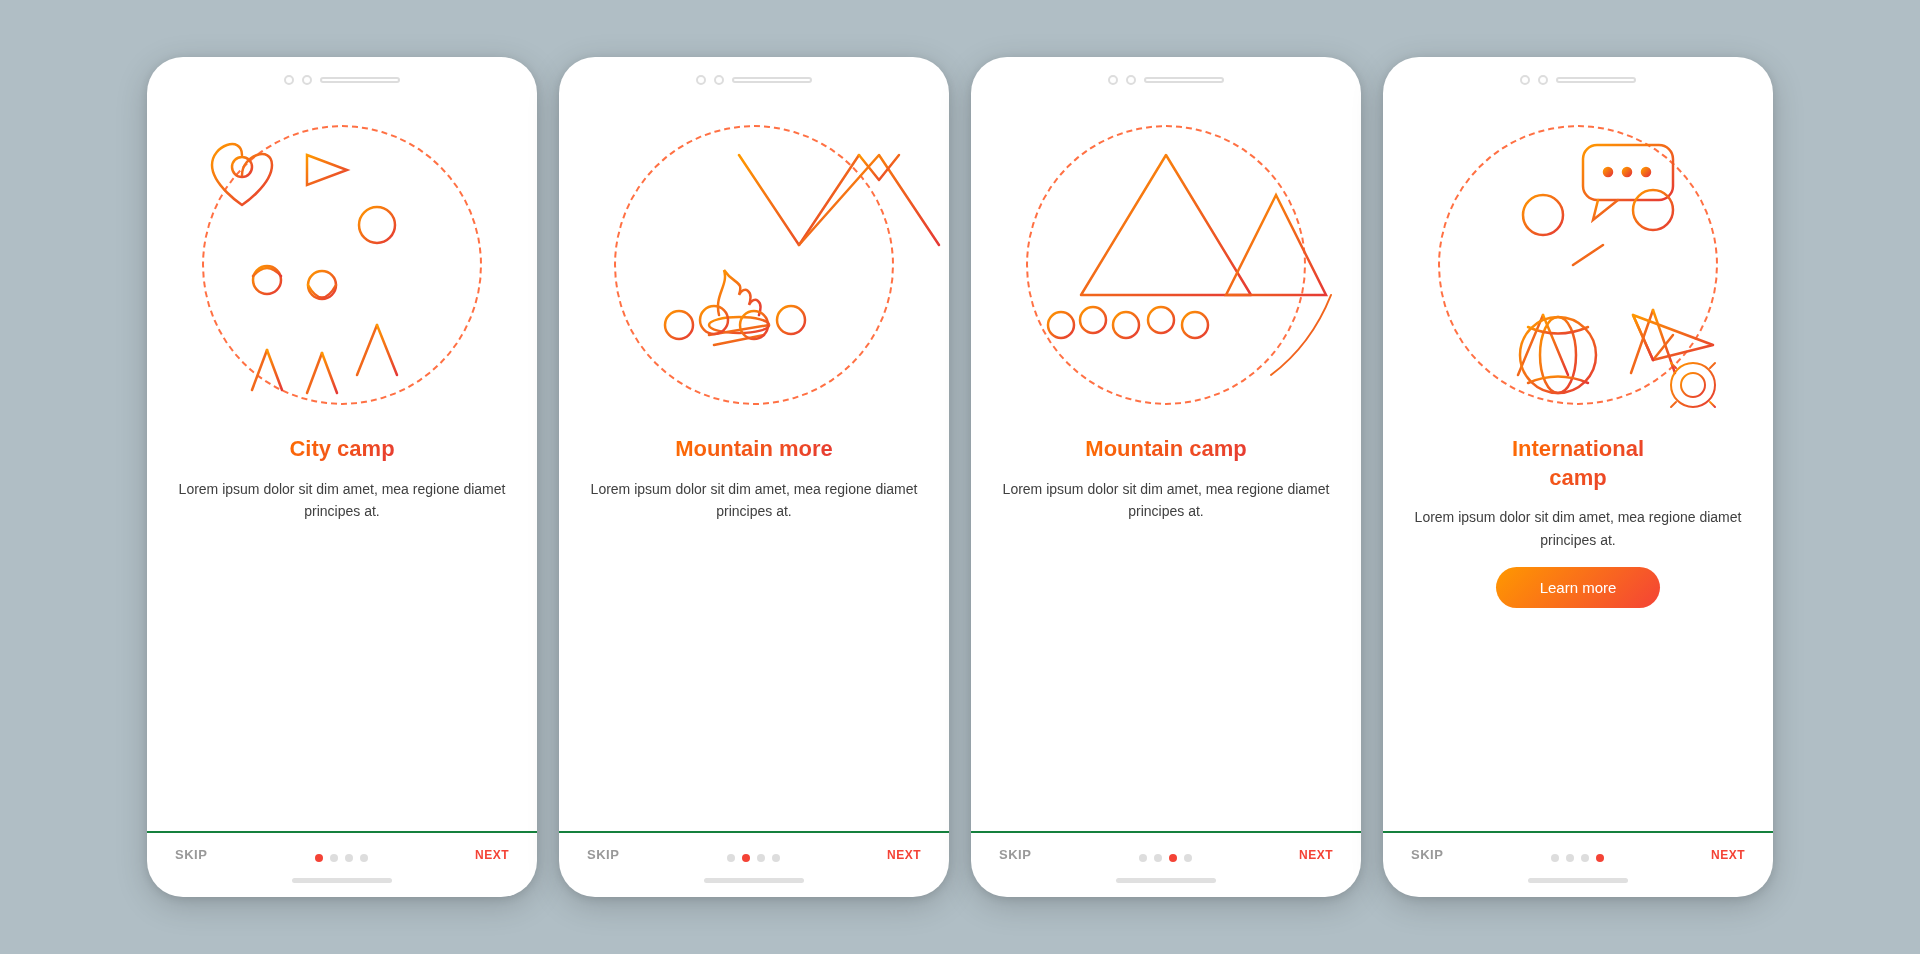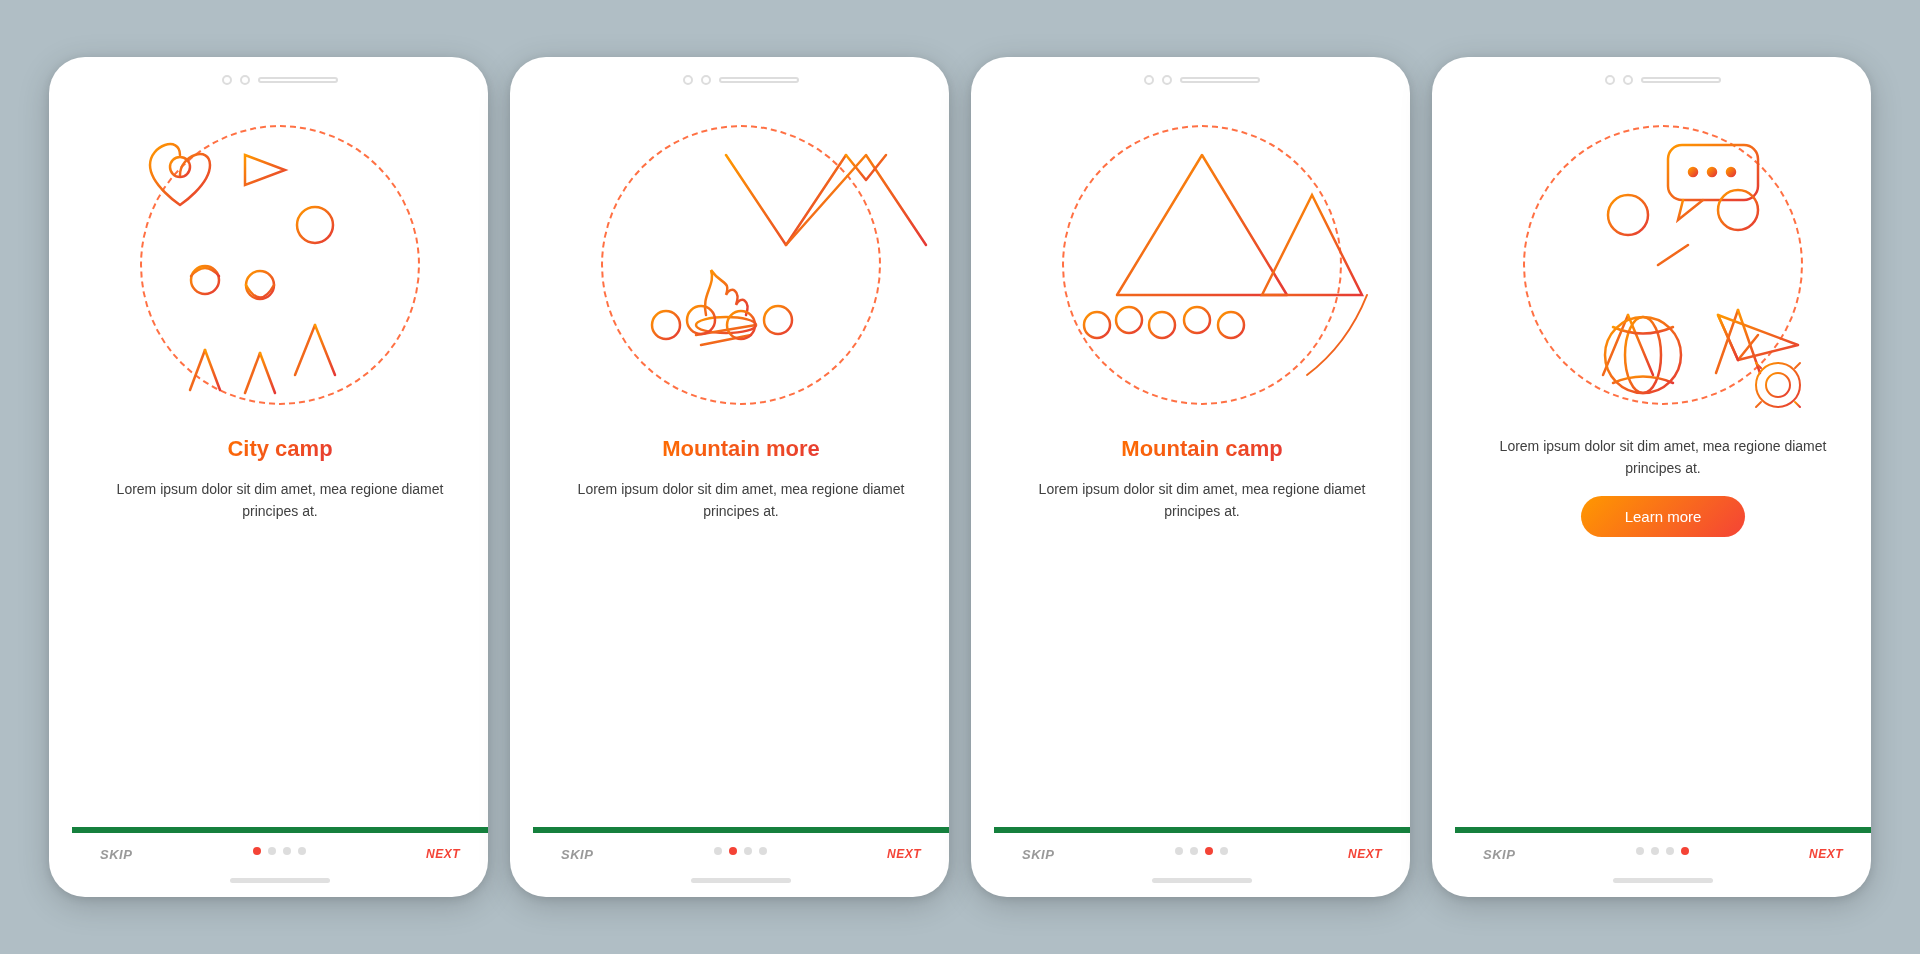--- a/index.html
+++ b/index.html
@@ -16,30 +16,29 @@
 
     .screens-container {
       display: flex;
       gap: 22px;
       padding: 40px;
       align-items: center;
       justify-content: center;
     }
 
     .phone-card {
-      width: 439px;
+      width: 390px;
       height: 840px;
       background: #ffffff;
       border-radius: 36px;
       box-shadow: 0 8px 32px rgba(0,0,0,0.18), 0 2px 8px rgba(0,0,0,0.10);
       display: flex;
       flex-direction: column;
       overflow: hidden;
       position: relative;
-      padding-left: 23px;
     }
 
     
     .phone-top-bar {
       display: flex;
       justify-content: center;
       align-items: center;
       padding: 18px 0 10px 0;
       gap: 8px;
     }
@@ -125,24 +124,23 @@
       font-size: 15px;
       font-weight: 500;
       cursor: pointer;
       margin-bottom: 18px;
     }
 
     
     .bottom-nav {
       display: flex;
       justify-content: space-between;
-      align-items: flex-start;
+      align-items: flex-end;
       padding: 14px 28px 8px 28px;
-      border-top: 6px solid #15803d;
-      font-style: italic;
+      border-top: 2px solid #15803d;
     }
 
     .skip-label {
       font-size: 13px;
       font-weight: 600;
       color: #999;
       letter-spacing: 0.5px;
     }
 
     .dots-container {
@@ -466,20 +464,22 @@
           <line x1="285" y1="290" x2="278" y2="290"></line>
           <line x1="335" y1="290" x2="342" y2="290"></line>
           <line x1="293" y1="273" x2="288" y2="268"></line>
           <line x1="327" y1="307" x2="332" y2="312"></line>
           <line x1="327" y1="273" x2="332" y2="268"></line>
           <line x1="293" y1="307" x2="288" y2="312"></line>
         </g>
       </svg>
     </div>
     <div class="text-area">
+      <div class="camp-title" style="white-space: pre-line;">International
+camp</div>
       <div class="camp-description">Lorem ipsum dolor sit dim amet, mea regione diamet principes at.</div>
       <button class="learn-more-btn">Learn more</button>
     </div>
     <div class="bottom-nav">
       <span class="skip-label">SKIP</span>
       <div class="dots-container">
         <div class="dot"></div>
         <div class="dot"></div>
         <div class="dot"></div>
         <div class="dot active"></div>

